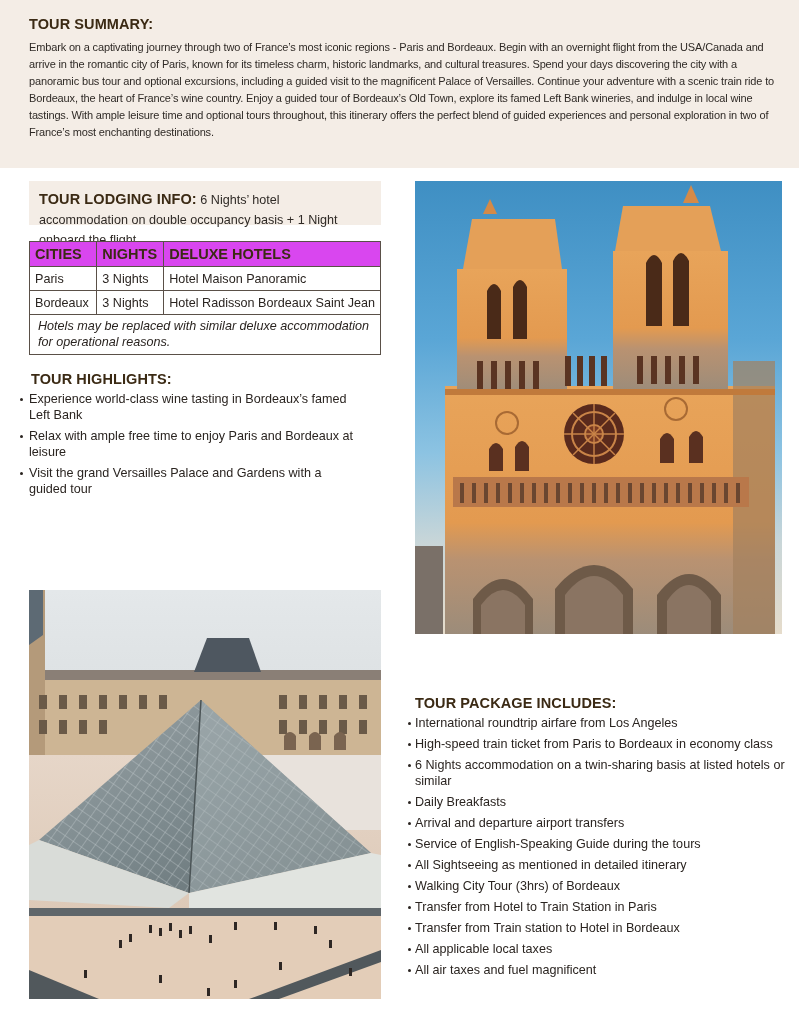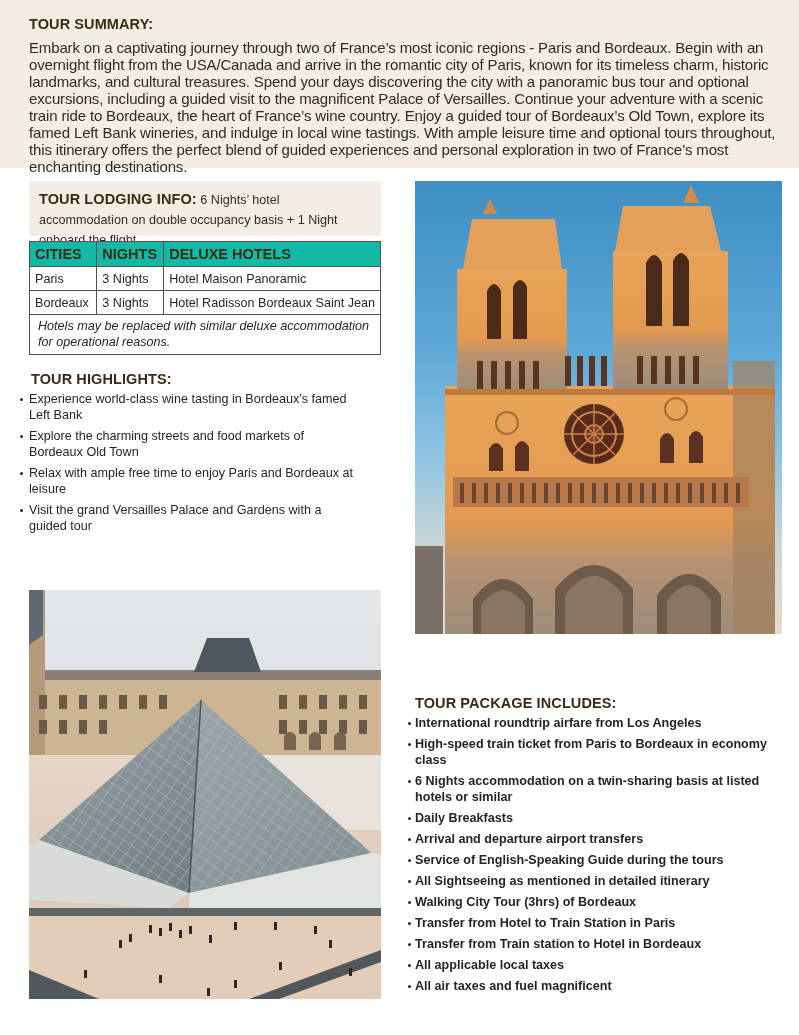--- a/index.html
+++ b/index.html
@@ -8,60 +8,60 @@
 
   .summary {
     position: absolute; left: 0; top: 0; width: 799px; height: 168px;
     background: #f4ede6; padding: 16px 20px 0 29px;
   }
   .heading {
     font-weight: bold; color: #3b2a14; font-size: 14.5px; letter-spacing: 0.1px;
   }
   .summary .heading { margin-bottom: 7px; }
   .summary-text {
-    font-size: 15px; line-height: 17px; color: #2f2a26; width: 752px;
+    font-size: 11px; line-height: 17px; color: #2f2a26; width: 752px;
     letter-spacing: -0.15px;
   }
 
   .lodging-box {
-    position: absolute; left: 29px; top: 181px; width: 352px; height: 55px;
+    position: absolute; left: 29px; top: 181px; width: 352px; height: 44px;
     background: #f4ede6; padding: 8px 10px 0 10px;
     font-size: 12.6px; line-height: 20px; color: #2f2a26;
   }
   .lodging-box .heading { display: inline; font-size: 14.5px; }
 
   table.hotels {
     position: absolute; left: 29px; top: 241px; width: 352px;
     border-collapse: collapse; font-size: 12.6px; color: #2a2420;
   }
   table.hotels th, table.hotels td {
     border: 1px solid #5a5048; padding: 2px 5px; text-align: left; height: 24px;
     white-space: nowrap;
   }
-  table.hotels th { background: #14b8a6; color: #3b2a14; font-size: 14.5px; height: 25px; }
+  table.hotels th { background: #d946ef; color: #3b2a14; font-size: 14.5px; height: 25px; }
   table.hotels td.note {
     font-style: italic; white-space: normal; line-height: 16px; padding: 3px 5px 4px 8px; height: 38px;
   }
   .c1 { width: 70px; } .c2 { width: 68px; }
 
   .highlights { position: absolute; left: 18px; top: 371px; width: 340px; }
   .highlights .heading { margin-left: 13px; margin-bottom: 4px; }
   ul.bullets { list-style: none; }
   ul.bullets li {
     position: relative; padding-left: 11px; font-size: 12.6px; line-height: 16px;
     color: #2a2420; margin-bottom: 5px;
   }
   ul.bullets li::before {
     content: ""; position: absolute; left: 2px; top: 7px; width: 3px; height: 3px;
     background: #2a2420; border-radius: 50%;
   }
 
   .includes { position: absolute; left: 407px; top: 695px; width: 380px; }
   .includes .heading { margin-left: 8px; margin-bottom: 4px; }
-  .includes ul.bullets li { margin-bottom: 5px; padding-left: 8px; font-weight: bold; }
+  .includes ul.bullets li { margin-bottom: 5px; padding-left: 8px; }
   .includes ul.bullets li::before { left: 1px; }
 
   
   .photo-notredame {
     position: absolute; left: 415px; top: 181px; width: 367px; height: 453px; overflow: hidden;
     background: linear-gradient(180deg, #3f8fc3 0%, #5aa6d6 35%, #8cc3e2 60%, #c9d6d8 80%, #e6dccb 100%);
   }
   .photo-louvre {
     position: absolute; left: 29px; top: 590px; width: 352px; height: 409px; overflow: hidden;
     background: linear-gradient(180deg, #e4e8ea 0%, #dde1e3 25%, #d9d4cc 100%);
@@ -102,21 +102,20 @@
     <tr>
       <td class="note" colspan="3">Hotels may be replaced with similar deluxe accommodation for operational reasons.</td>
     </tr>
   </tbody>
 </table>
 
 <section class="highlights">
   <div class="heading">TOUR HIGHLIGHTS:</div>
   <ul class="bullets">
     <li>Experience world-class wine tasting in Bordeaux’s famed Left Bank</li>
-    <li>Explore the charming streets and food markets of Bordeaux Old Town</li>
     <li>Relax with ample free time to enjoy Paris and Bordeaux at leisure</li>
     <li>Visit the grand Versailles Palace and Gardens with a guided tour</li>
   </ul>
 </section>
 
 <div class="photo-notredame" title="Notre-Dame de Paris cathedral facade at sunset">
   <svg width="367" height="453" viewBox="0 0 367 453">
     <defs>
       <linearGradient id="stone" x1="0" y1="0" x2="0" y2="1">
         <stop offset="0" stop-color="#e8a45a"></stop>

